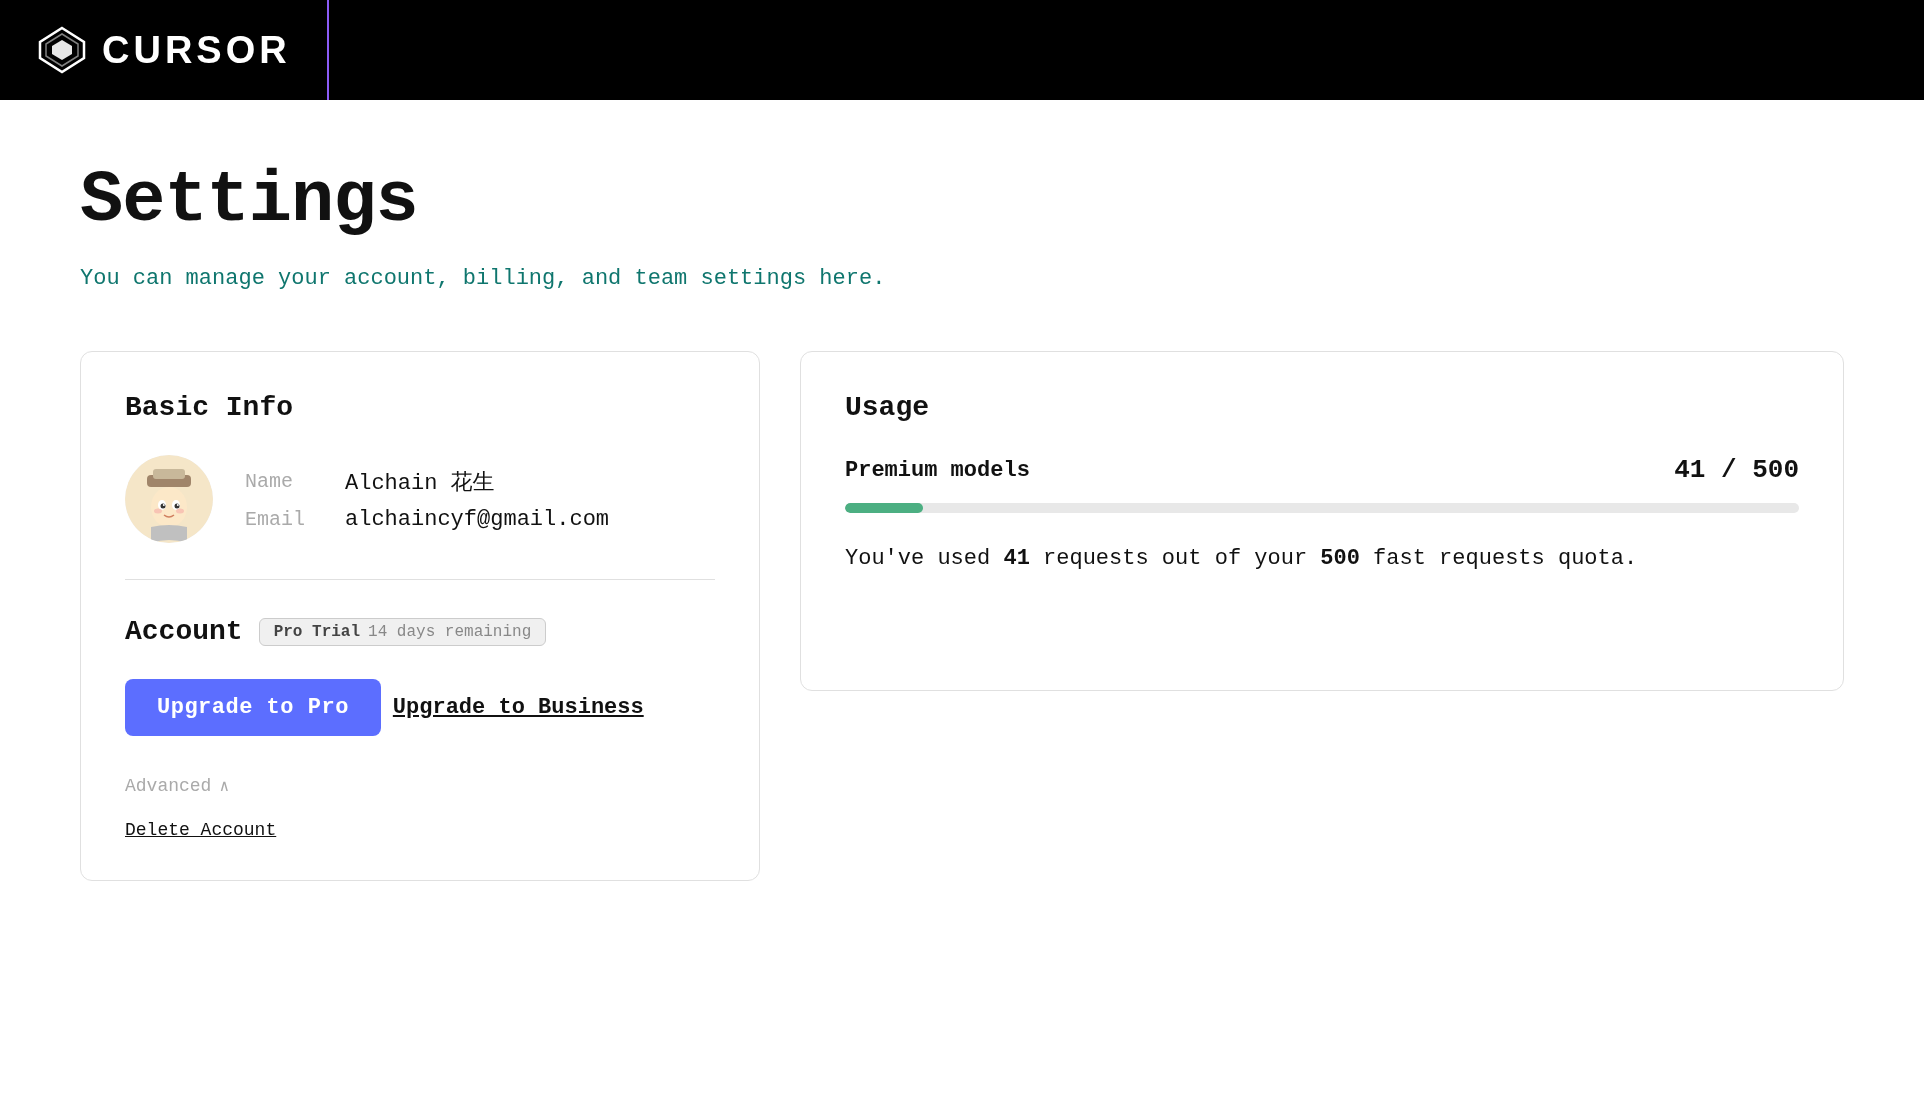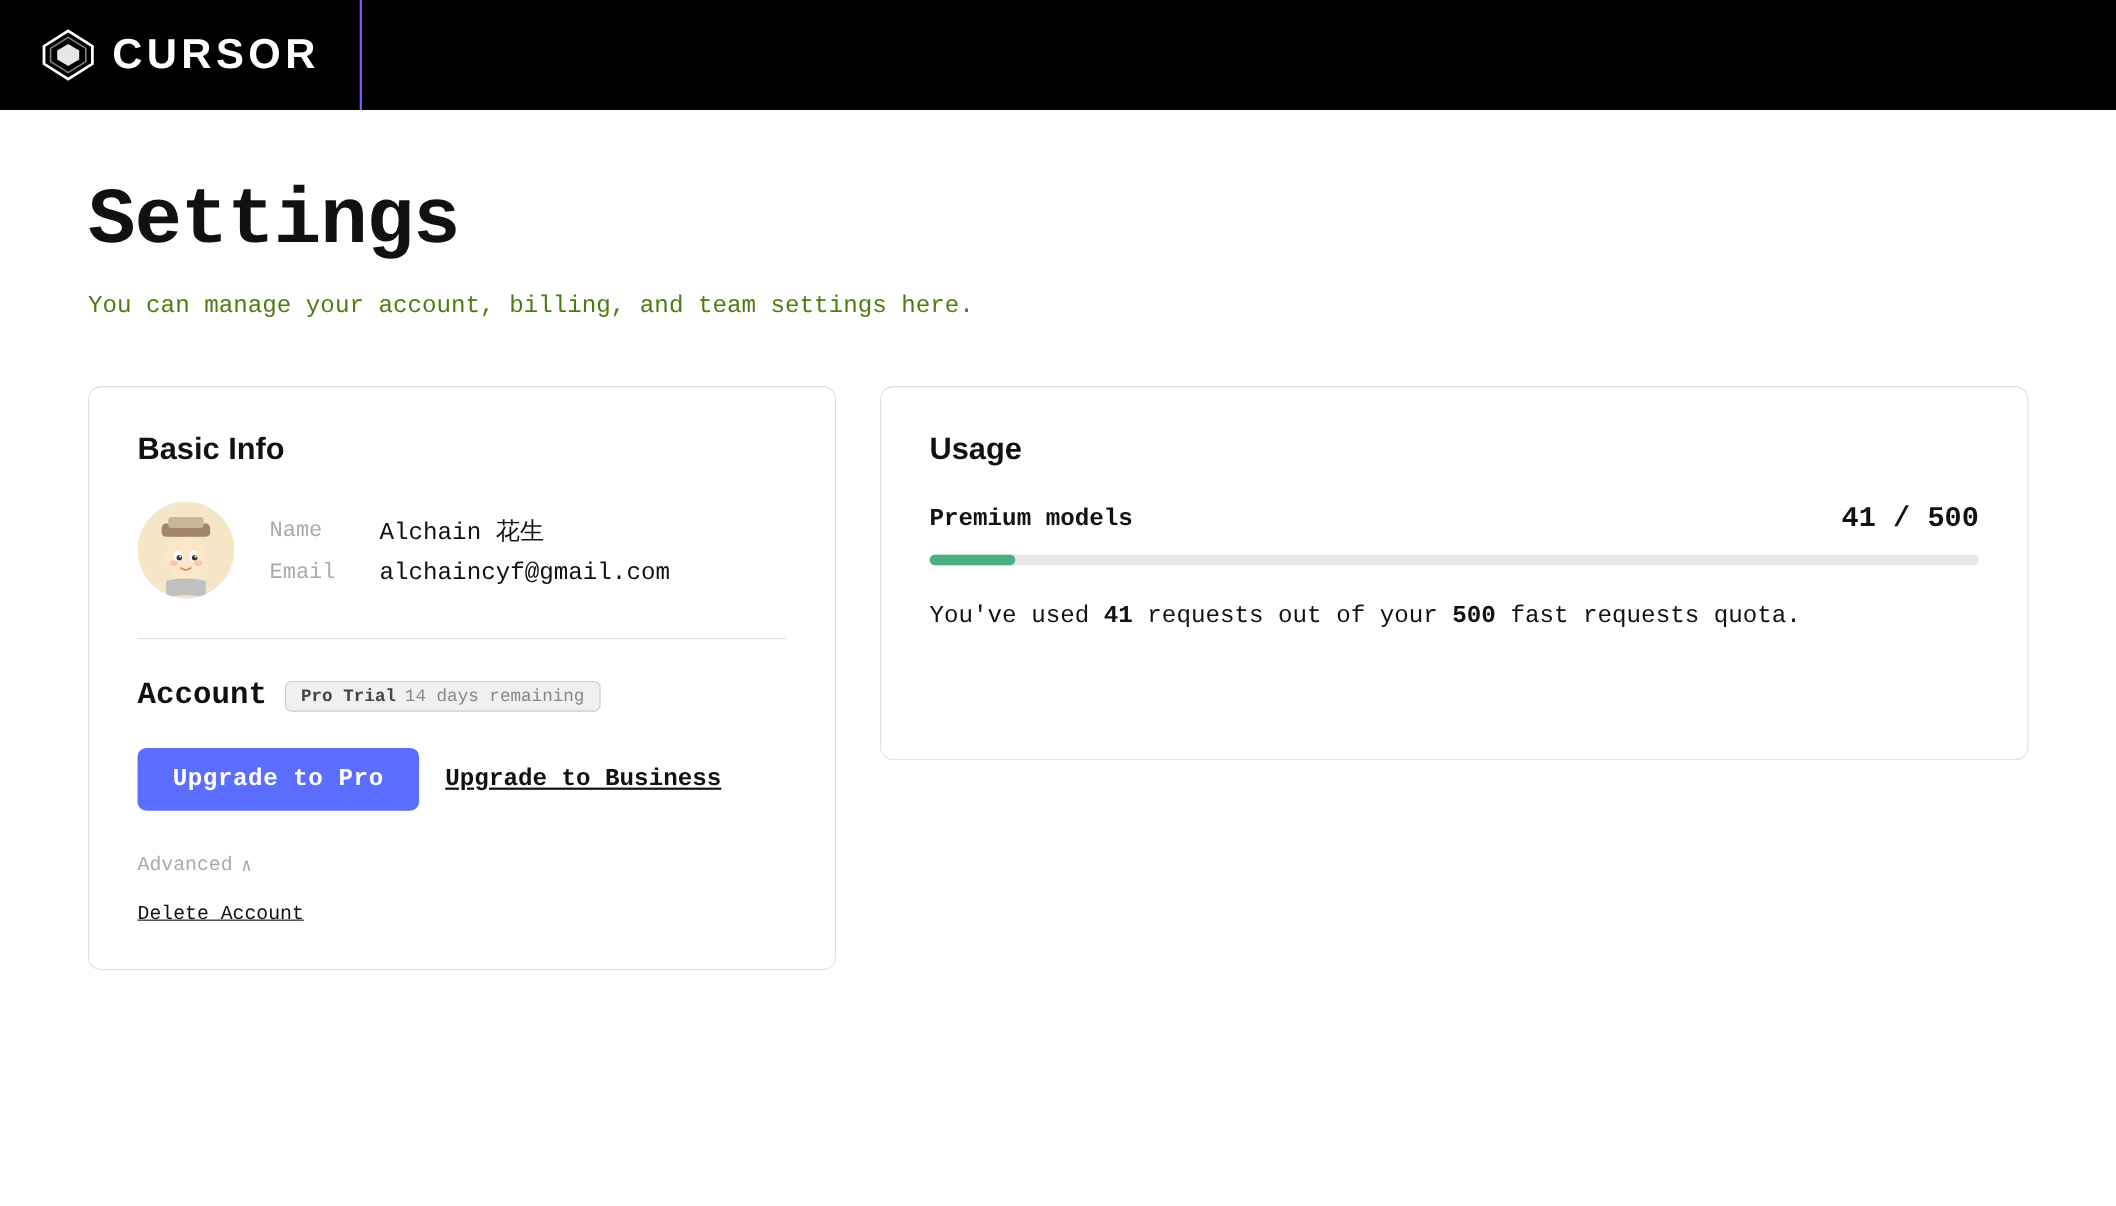--- a/index.html
+++ b/index.html
@@ -71,21 +71,21 @@
     .page-title {
       font-size: 72px;
       font-weight: 900;
       font-family: 'Courier New', Courier, monospace;
       margin-bottom: 20px;
       letter-spacing: -1px;
     }
 
     .page-subtitle {
       font-size: 22px;
-      color: #4d7c0f;
+      color: #0f766e;
       font-family: 'Courier New', Courier, monospace;
       margin-bottom: 60px;
       font-weight: 400;
       margin-top: 24px;
     }
 
     
     .cards-row {
       display: flex;
       gap: 40px;
@@ -104,21 +104,21 @@
     }
 
     .card-right {
       flex: 1;
       min-height: 340px;
     }
 
     .card-title {
       font-size: 28px;
       font-weight: 700;
-      font-family: Liberation Sans, sans-serif;
+      font-family: Liberation Mono, monospace;
       margin-bottom: 32px;
     }
 
     
     .user-info-row {
       display: flex;
       align-items: center;
       gap: 32px;
     }
 
@@ -220,21 +220,20 @@
 
     .btn-upgrade-business {
       background: transparent;
       color: #111111;
       border: none;
       font-size: 22px;
       font-family: 'Courier New', Courier, monospace;
       font-weight: 600;
       cursor: pointer;
       text-decoration: underline;
-      margin-left: 12px;
     }
 
     .advanced-row {
       display: flex;
       align-items: center;
       gap: 8px;
       margin-bottom: 24px;
     }
 
     .advanced-label {

